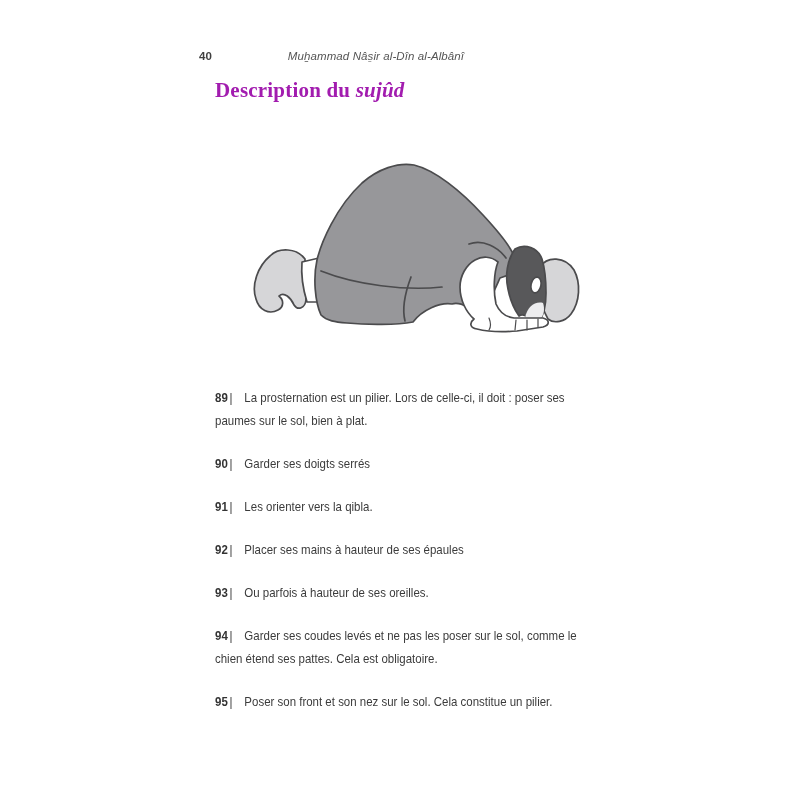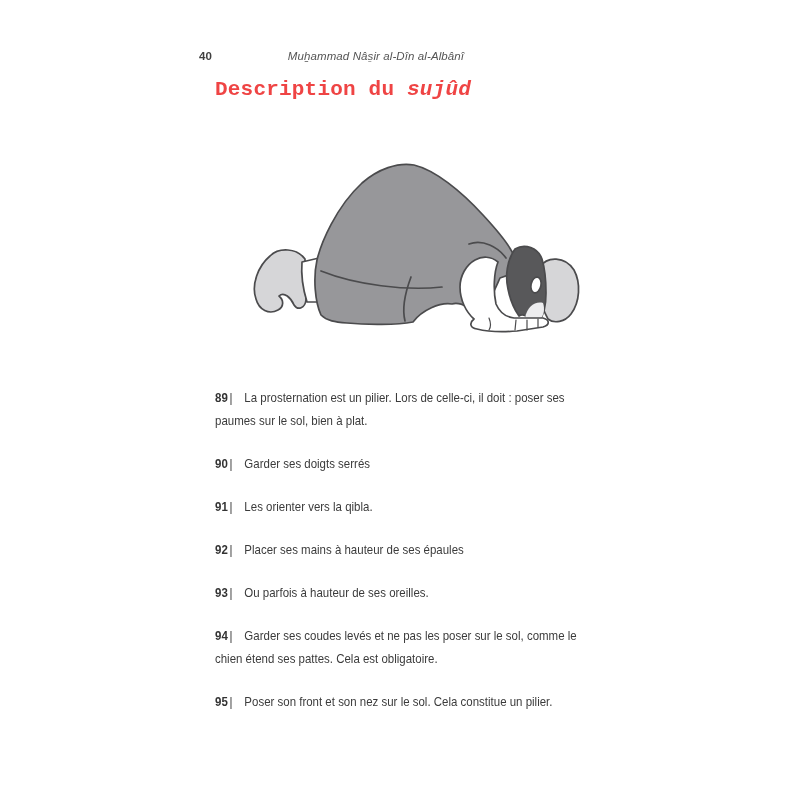--- a/index.html
+++ b/index.html
@@ -16,22 +16,22 @@
     position:absolute;left:183px;top:50px;
     font-size:11.5px;font-weight:700;color:#3f3f3f;letter-spacing:.2px;
   }
   .running-header{
     position:absolute;left:0;top:50px;width:720px;
     text-align:center;
     font-style:italic;font-size:11.5px;color:#555555;letter-spacing:.1px;
   }
   .page-title{
     position:absolute;left:199px;top:78px;margin:0;
-    font-family:Liberation Mono, monospace;
-    font-size:21px;font-weight:700;color:#ef4444;letter-spacing:.2px;
+    font-family:Liberation Serif, serif;
+    font-size:21px;font-weight:700;color:#a21caf;letter-spacing:.2px;
   }
   .page-title .it{font-style:italic;}
   .figure-wrap{
     position:absolute;left:232px;top:150px;width:336px;height:196px;
   }
   .figure-wrap svg{display:block;width:100%;height:100%;}
   .content{
     position:absolute;left:199px;top:386px;width:460px;
     transform:scaleX(0.85);transform-origin:0 0;
     font-size:13.5px;line-height:23px;color:#3b3b3b;

